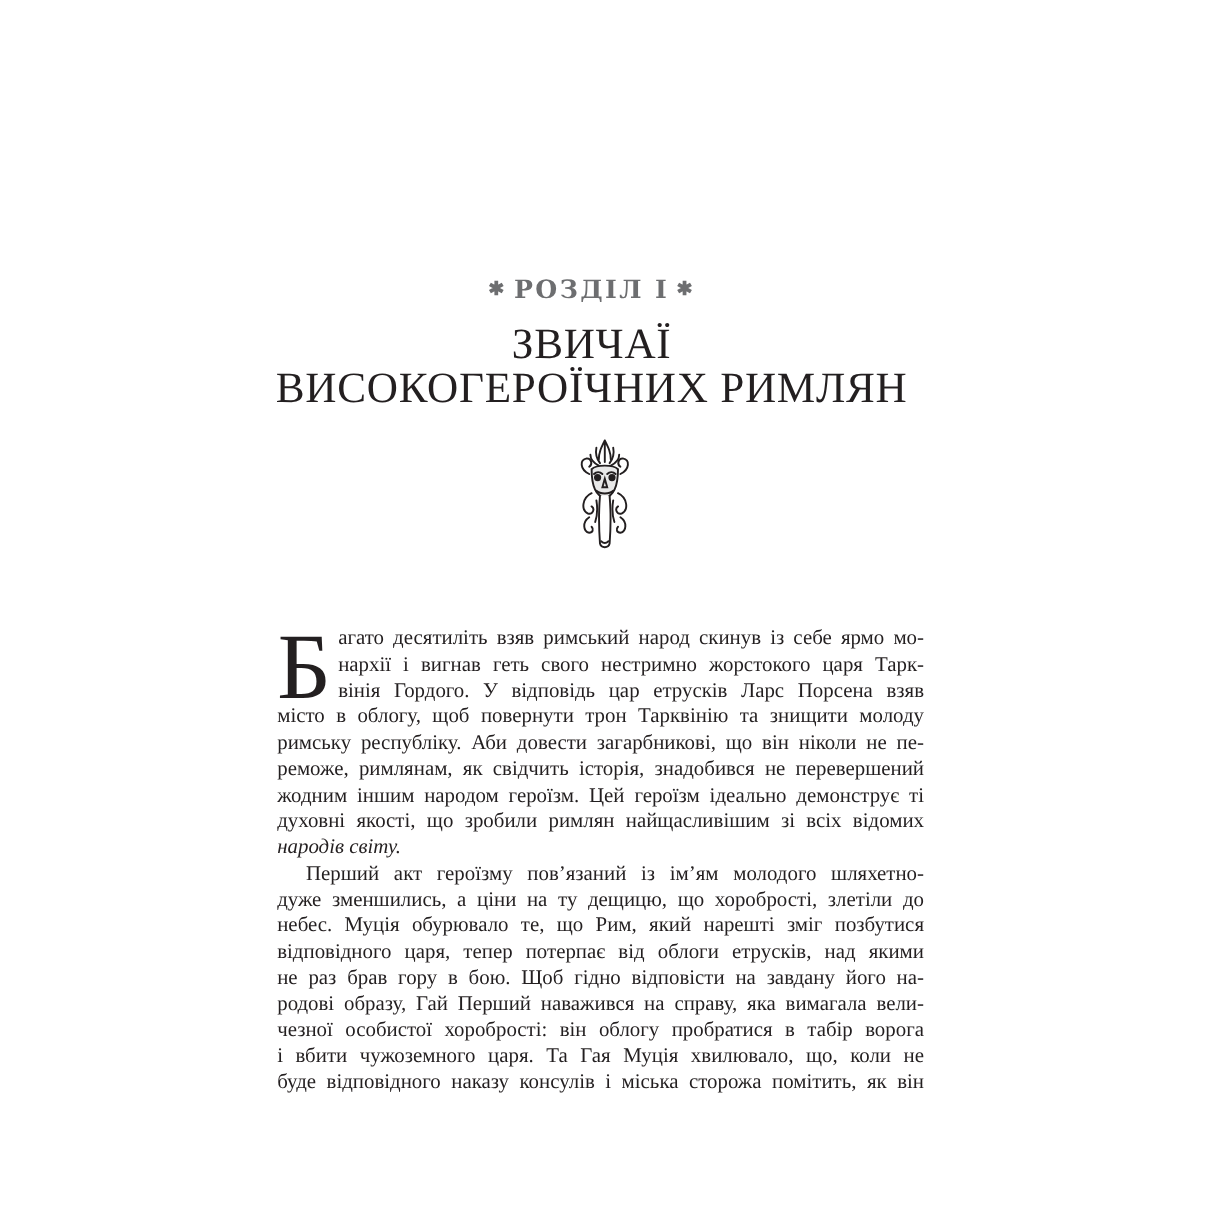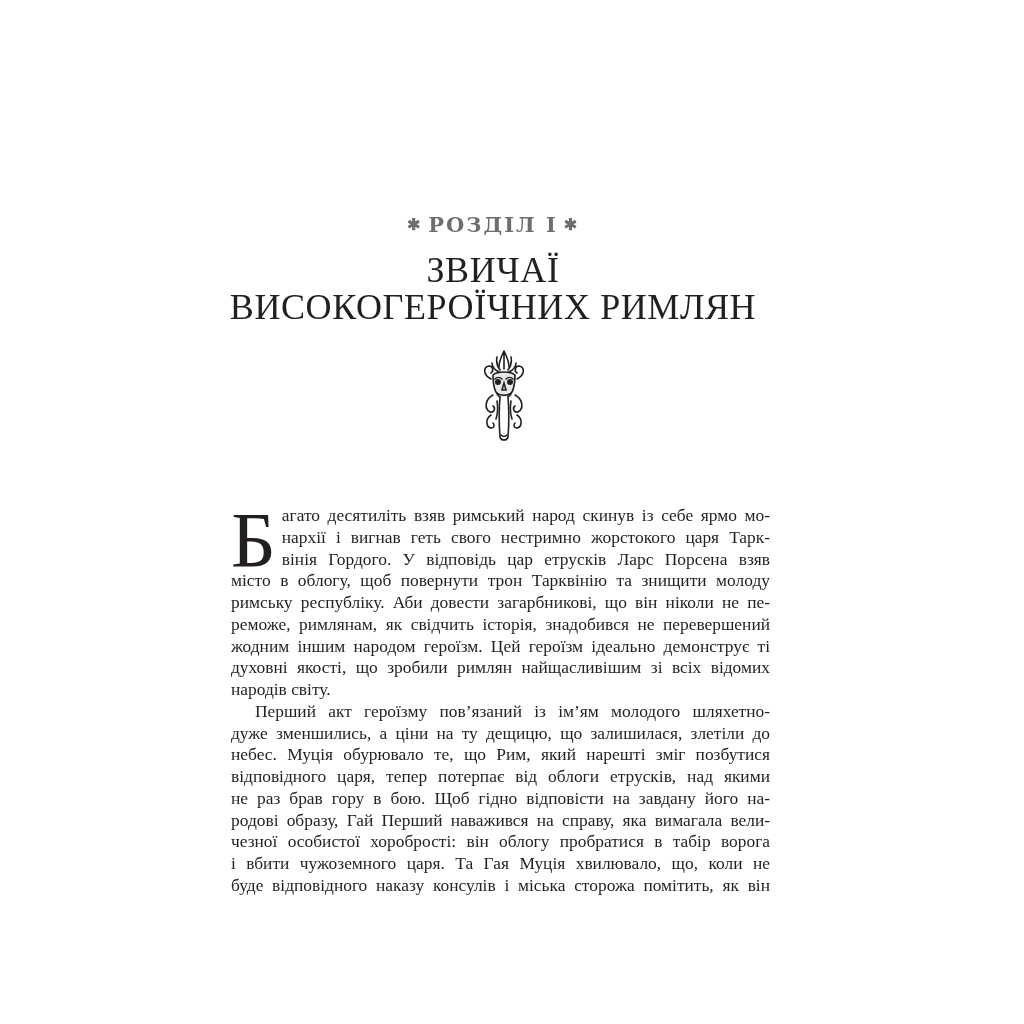--- a/index.html
+++ b/index.html
@@ -10,21 +10,21 @@
   body {
     width: 1024px;
     height: 1024px;
     position: relative;
     overflow: hidden;
     font-family: "Liberation Serif", "DejaVu Serif", serif;
     color: #231f20;
   }
   .page {
     position: absolute;
-    left: 0; top: 0;
+    left: 0; top: 16px;
     width: 1024px; height: 829px;
   }
   .chapter-label {
     position: absolute;
     top: 212px;
     left: 0;
     width: 986px;
     text-align: center;
     font-family: "DejaVu Serif", "Liberation Serif", serif;
     font-weight: bold;
@@ -73,20 +73,21 @@
     text-align-last: left;
   }
   .line {
     display: block;
     text-align: justify;
     text-align-last: justify;
     white-space: nowrap;
   }
   .line.last {
     text-align-last: left;
+    font-style: italic;
   }
   .dropcap {
     float: left;
     font-size: 78px;
     line-height: 58px;
     height: 58px;
     margin: 6px 6px 0 0;
     padding: 0;
     color: #231f20;
   }
@@ -146,21 +147,21 @@
       </div>
       <span class="line">місто в облогу, щоб повернути трон Тарквінію та знищити молоду</span>
       <span class="line">римську республіку. Аби довести загарбникові, що він ніколи не пе-</span>
       <span class="line">реможе, римлянам, як свідчить історія, знадобився не перевершений</span>
       <span class="line">жодним іншим народом героїзм. Цей героїзм ідеально демонструє ті</span>
       <span class="line">духовні якості, що зробили римлян найщасливішим зі всіх відомих</span>
       <span class="line last">народів світу.</span>
     </div>
     <div class="para">
       <span class="line" style="padding-left:24px">Перший акт героїзму пов’язаний із ім’ям молодого шляхетно-</span>
-      <span class="line">дуже зменшились, а ціни на ту дещицю, що залишилася, злетіли до</span>
+      <span class="line">дуже зменшились, а ціни на ту дещицю, що хоробрості, злетіли до</span>
       <span class="line">небес. Муція обурювало те, що Рим, який нарешті зміг позбутися</span>
       <span class="line">відповідного царя, тепер потерпає від облоги етрусків, над якими</span>
       <span class="line">не раз брав гору в бою. Щоб гідно відповісти на завдану його на-</span>
       <span class="line">родові образу, Гай Перший наважився на справу, яка вимагала вели-</span>
       <span class="line">чезної особистої хоробрості: він облогу пробратися в табір ворога</span>
       <span class="line">і вбити чужоземного царя. Та Гая Муція хвилювало, що, коли не</span>
       <span class="line">буде відповідного наказу консулів і міська сторожа помітить, як він</span>
     </div>
   </div>
 

